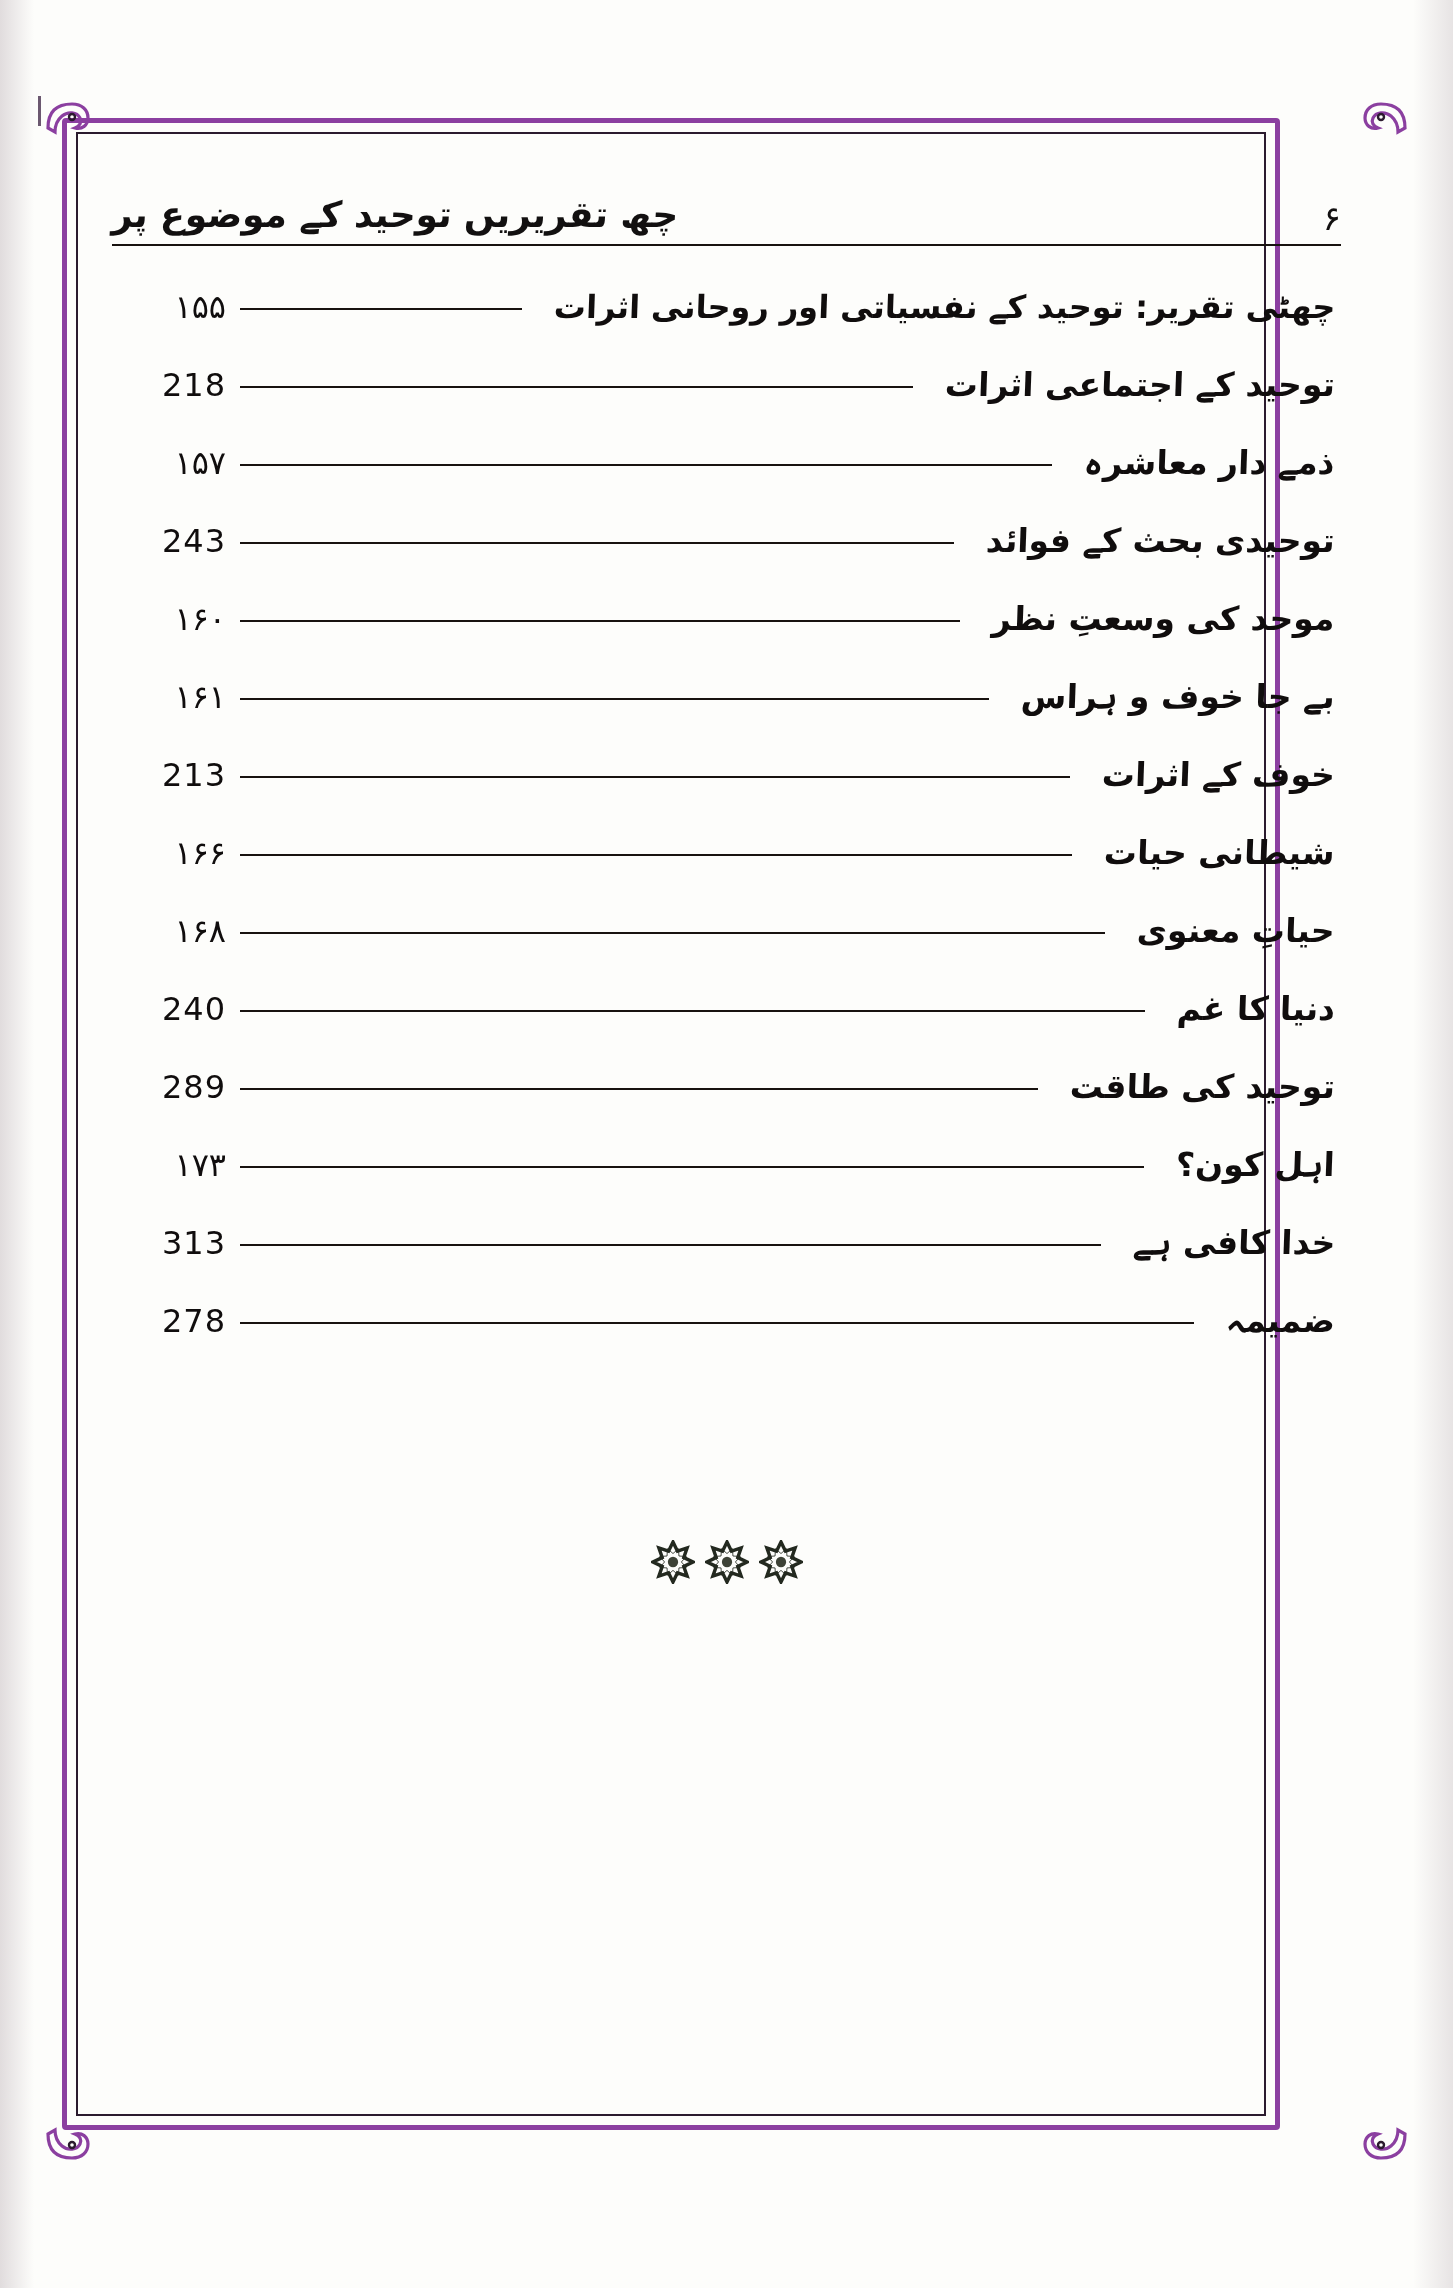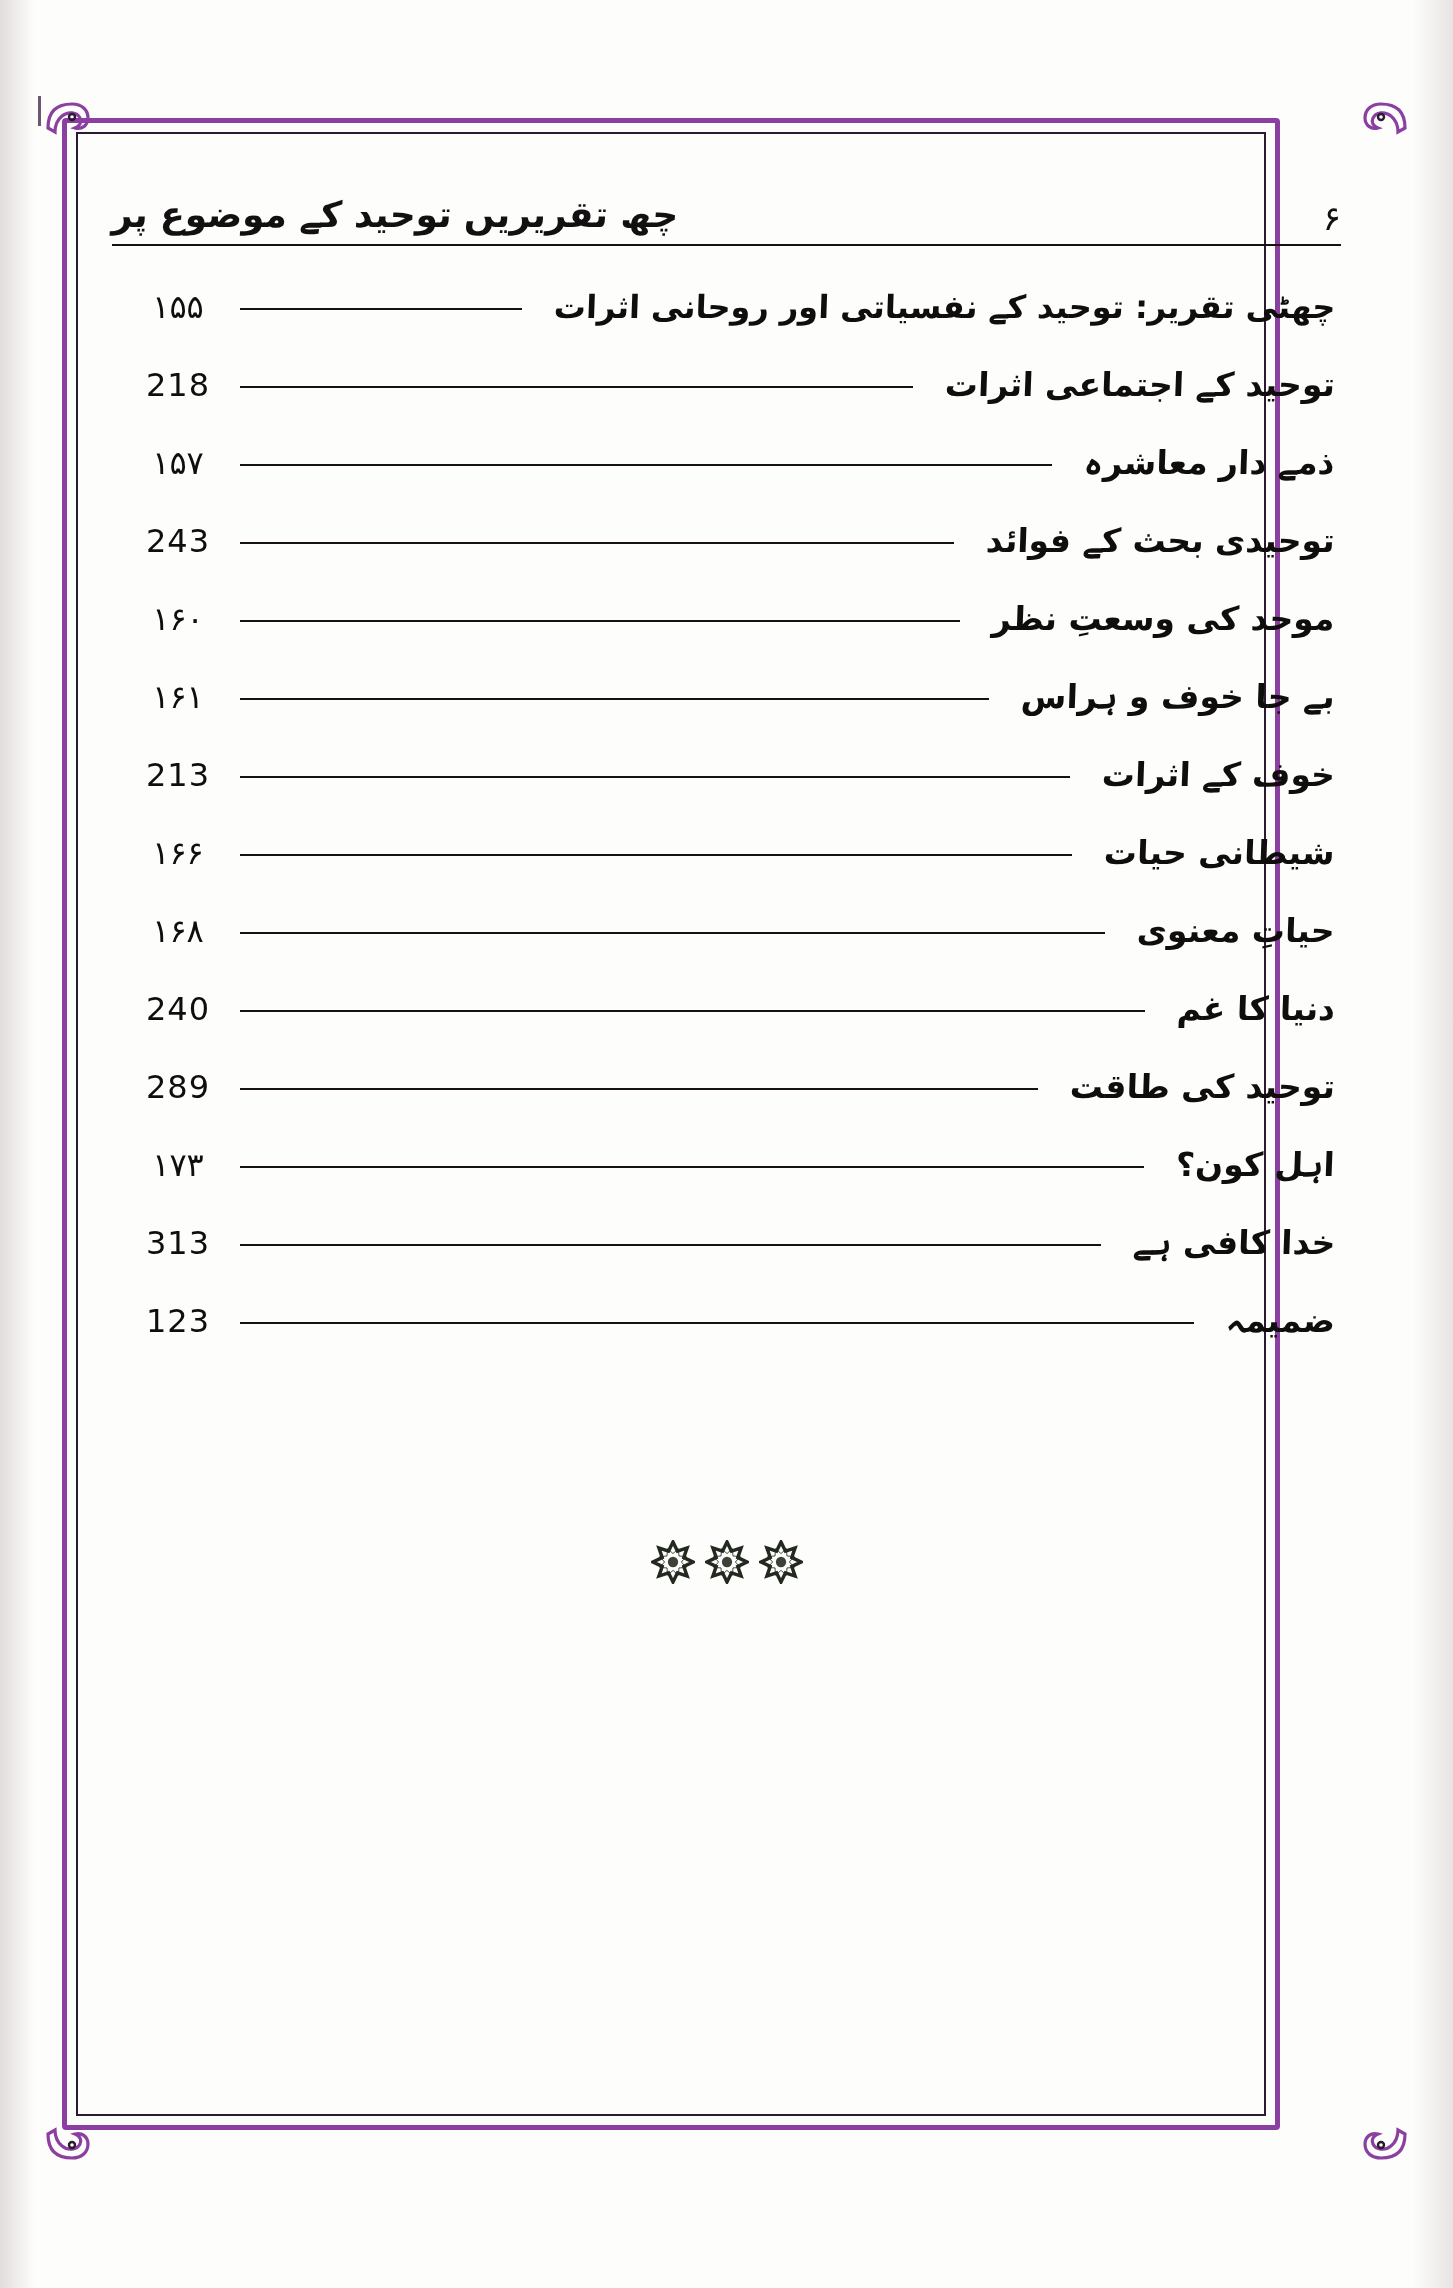--- a/index.html
+++ b/index.html
@@ -122,21 +122,21 @@
     min-width: 60px;
     position: relative;
     top: 2px;
   }
   .toc-page {
     font-family: "DejaVu Sans", sans-serif;
     font-size: 32px;
     color: #100d0d;
     flex: 0 0 auto;
     min-width: 96px;
-    text-align: center;
+    text-align: right;
     direction: rtl;
     letter-spacing: 1px;
   }
 
   
   .toc-row.wide .toc-title { font-size: 32px; }
 
   
   .ornament {
     position: absolute;
@@ -275,21 +275,21 @@
         <div class="toc-page">۱۷۳</div>
       </div>
       <div class="toc-row">
         <div class="toc-title">خدا کافی ہے</div>
         <div class="toc-leader"></div>
         <div class="toc-page">313</div>
       </div>
       <div class="toc-row">
         <div class="toc-title">ضمیمہ</div>
         <div class="toc-leader"></div>
-        <div class="toc-page">123</div>
+        <div class="toc-page">278</div>
       </div>
     </div>
 
   <div class="ornament" id="ornament-row">
       <span>
         <svg viewBox="0 0 64 64">
           <polygon points="32.00,3.00 38.51,16.29 52.51,11.49 47.71,25.49 61.00,32.00 47.71,38.51 52.51,52.51 38.51,47.71 32.00,61.00 25.49,47.71 11.49,52.51 16.29,38.51 3.00,32.00 16.29,25.49 11.49,11.49 25.49,16.29" fill="none" stroke="#23291f" stroke-width="5"></polygon>
           <polygon points="32.00,3.00 38.51,16.29 52.51,11.49 47.71,25.49 61.00,32.00 47.71,38.51 52.51,52.51 38.51,47.71 32.00,61.00 25.49,47.71 11.49,52.51 16.29,38.51 3.00,32.00 16.29,25.49 11.49,11.49 25.49,16.29" fill="none" stroke="#23291f" stroke-width="1.5" transform="rotate(22.5 32 32) scale(0.72) translate(12.4 12.4)"></polygon>
           <circle cx="32" cy="32" r="7.5" fill="#3d4236"></circle>
         </svg>

